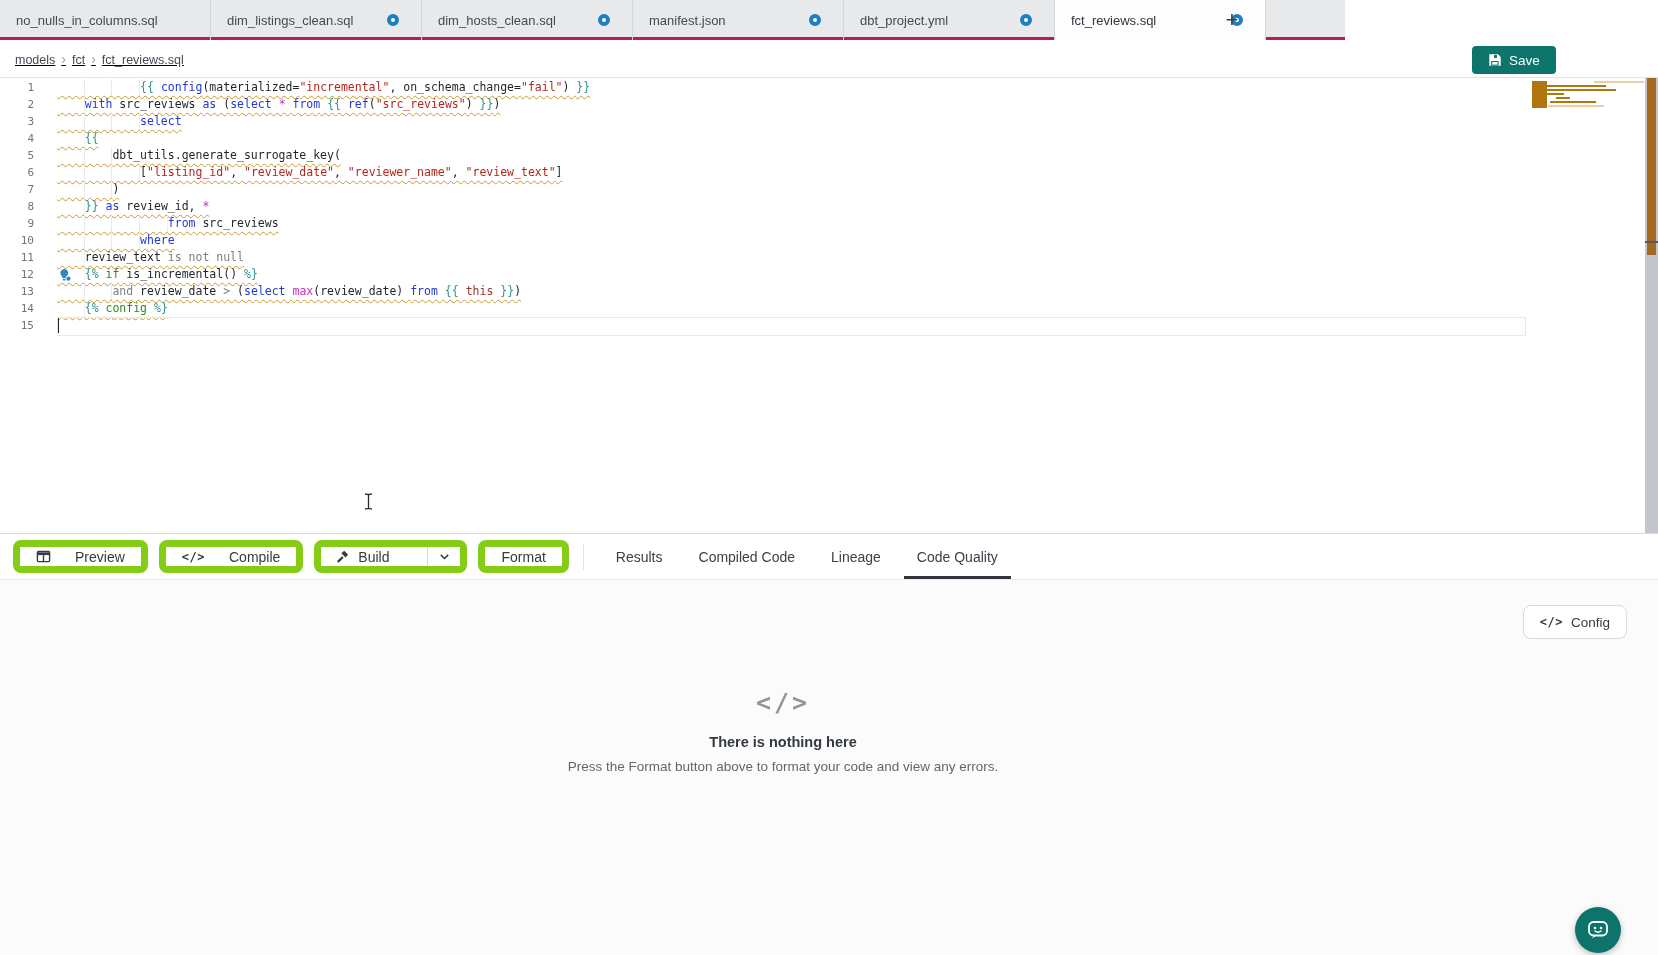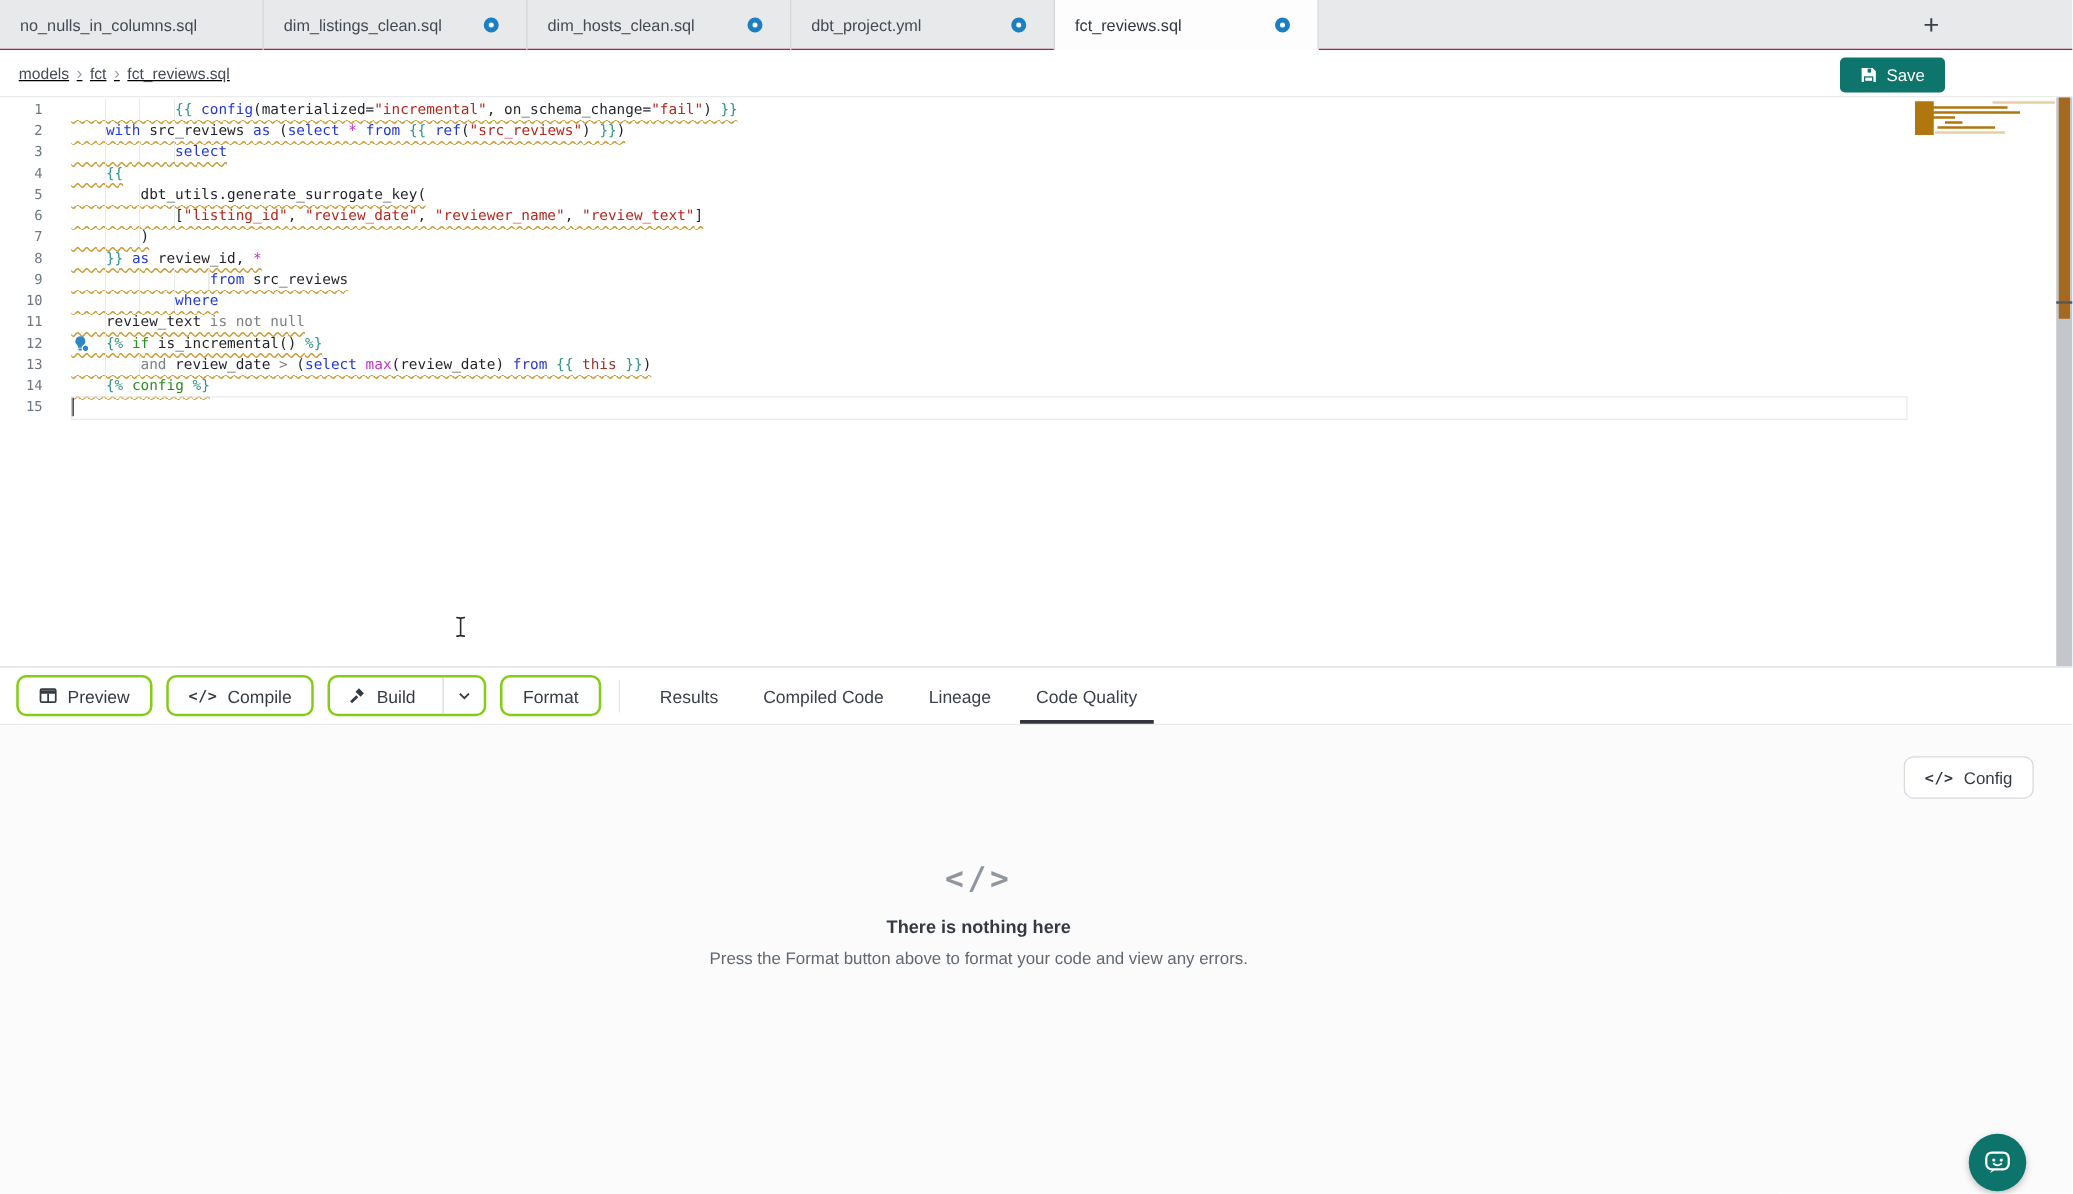--- a/index.html
+++ b/index.html
@@ -1,21 +1,21 @@
 <!DOCTYPE html>
 <html><head>
 <meta charset="utf-8">
 <style>
   * { margin:0; padding:0; box-sizing:border-box; }
   html,body { width:1658px; height:955px; overflow:hidden; background:#fff;
     font-family:"Liberation Sans", sans-serif; position:relative; }
 
   
-  .tabbar { position:absolute; top:0; left:0; width:1658px; height:40px;
-    background:#e8e9eb; display:flex; border-bottom:1px solid #be185d; }
+  .tabbar { position:absolute; top:0; left:0; width:1345px; height:40px;
+    background:#e8e9eb; display:flex; border-bottom:3px solid #be185d; }
   .tab { width:211px; height:40px; border-right:1px solid #d4d7da; display:flex;
     align-items:center; padding:0 18px 0 16px; font-size:13px; color:#434a52;
     position:relative; cursor:pointer; flex:none; }
   .tab.active { background:#fdfdfe; color:#30363d; }
   .tab .tlabel { white-space:nowrap; overflow:hidden; }
   .dot { position:absolute; right:22px; top:14px; width:12px; height:12px;
     border-radius:50%; border:4px solid #1b7fc2; background:#fff; }
   .plus-btn { position:absolute; right:92px; top:0; width:42px; height:40px;
     display:flex; align-items:center; justify-content:center; font-size:22px;
     color:#3a4149; cursor:pointer; }
@@ -66,22 +66,22 @@
     background:#c3c7cb; }
   .overview { position:absolute; left:2px; width:9px; background:#a4691e; }
   .otick { position:absolute; left:0; width:13px; height:2px; background:#55595e; }
 
   .ibeam { position:absolute; left:362px; top:414px; }
 
   
   .btoolbar { position:absolute; top:533px; left:0; width:1658px; height:47px;
     background:#fff; border-top:1px solid #d8dbde; border-bottom:1px solid #e8eaec;
     display:flex; align-items:center; padding-left:13px; }
-  .tbtn { height:33px; border:2px solid #84cc16; border-radius:8px; background:#fff;
-    font-size:14px; color:#343b44; display:flex; align-items:center; gap:8px;
+  .tbtn { height:33px; border:7px solid #84cc16; border-radius:8px; background:#fff;
+    font-size:14px; color:#343b44; display:flex; align-items:center; gap:24px;
     padding:0 16px; margin-right:11px; cursor:pointer; font-family:"Liberation Sans",sans-serif; }
   .tbtn.split { padding:0; }
   .seg-main { display:flex; align-items:center; gap:8px; padding:0 14px; height:100%; }
   .seg-chev { width:33px; height:100%; border-left:1px solid #d5d8dc; display:flex;
     align-items:center; justify-content:center; }
   .code-glyph { font-family:"DejaVu Sans Mono", monospace; font-weight:bold;
     font-size:12px; color:#343b44; letter-spacing:0.5px; }
   .vdivider { width:1px; height:26px; background:#e3e5e8; margin:0 14px 0 3px; }
   .btabs { display:flex; margin-left:18px; gap:36px; height:100%; align-items:stretch;text-align:center; }
   .btab { display:flex; align-items:center; font-size:14px; color:#3a414a;
@@ -116,20 +116,24 @@
       </div>
       <div class="tab">
         <span class="tlabel">dim_listings_clean.sql</span>
         <span class="dot"></span>
       </div>
       <div class="tab">
         <span class="tlabel">dim_hosts_clean.sql</span>
         <span class="dot"></span>
       </div>
       <div class="tab">
+        <span class="tlabel">manifest.json</span>
+        <span class="dot"></span>
+      </div>
+      <div class="tab">
         <span class="tlabel">dbt_project.yml</span>
         <span class="dot"></span>
       </div>
       <div class="tab active">
         <span class="tlabel">fct_reviews.sql</span>
         <span class="dot"></span>
       </div>
     </div>
   <div class="plus-btn">
     <span>+</span>

